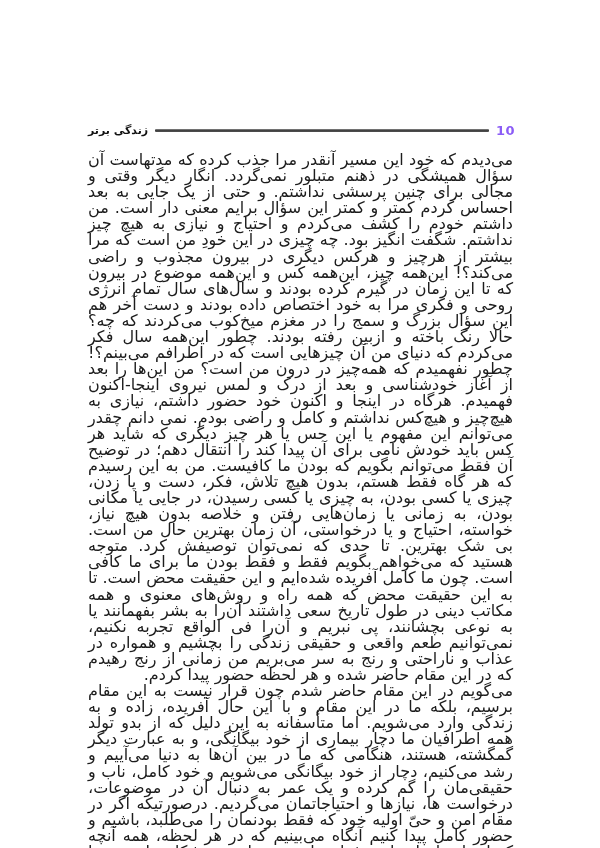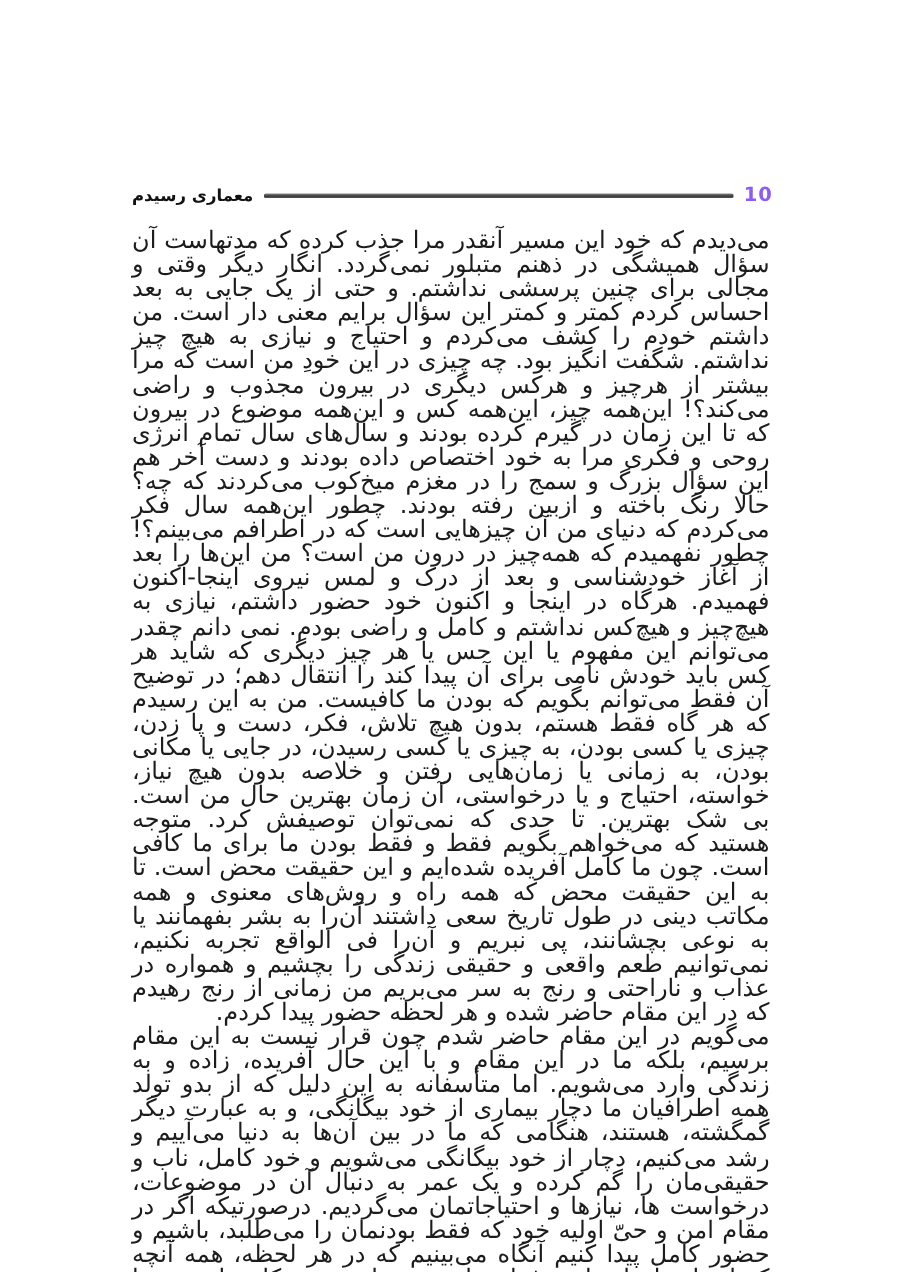--- a/index.html
+++ b/index.html
@@ -63,21 +63,21 @@
   }
 </style>
 </head>
 <body>
 
 <div class="page">
 
   <div class="running-header">
     <span class="page-number">10</span>
     <span class="header-rule"></span>
-    <span class="book-title">معماری رسیدم</span>
+    <span class="book-title">زندگی برتر</span>
   </div>
 
   <div class="body-text">
     <p>می‌دیدم که خود این مسیر آنقدر مرا جذب کرده که مدتهاست آن سؤال همیشگی در ذهنم متبلور نمی‌گردد. انگار دیگر وقتی و مجالی برای چنین پرسشی نداشتم. و حتی از یک جایی به بعد احساس کردم کمتر و کمتر این سؤال برایم معنی دار است. من داشتم خودم را کشف می‌کردم و احتیاج و نیازی به هیچ چیز نداشتم. شگفت انگیز بود. چه چیزی در این خودِ من است که مرا بیشتر از هرچیز و هرکس دیگری در بیرون مجذوب و راضی می‌کند؟! این‌همه چیز، این‌همه کس و این‌همه موضوع در بیرون که تا این زمان در گیرم کرده بودند و سال‌های سال تمام انرژی روحی و فکری مرا به خود اختصاص داده بودند و دست آخر هم این سؤال بزرگ و سمج را در مغزم میخ‌کوب می‌کردند که چه؟ حالا رنگ باخته و ازبین رفته بودند. چطور این‌همه سال فکر می‌کردم که دنیای من آن چیزهایی است که در اطرافم می‌بینم؟! چطور نفهمیدم که همه‌چیز در درون من است؟ من این‌ها را بعد از آغاز خودشناسی و بعد از درک و لمس نیروی اینجا-اکنون فهمیدم. هرگاه در اینجا و اکنون خود حضور داشتم، نیازی به هیچ‌چیز و هیچ‌کس نداشتم و کامل و راضی بودم. نمی دانم چقدر می‌توانم این مفهوم یا این حس یا هر چیز دیگری که شاید هر کس باید خودش نامی برای آن پیدا کند را انتقال دهم؛ در توضیح آن فقط می‌توانم بگویم که بودن ما کافیست. من به این رسیدم که هر گاه فقط هستم، بدون هیچ تلاش، فکر، دست و پا زدن، چیزی یا کسی بودن، به چیزی یا کسی رسیدن، در جایی یا مکانی بودن، به زمانی یا زمان‌هایی رفتن و خلاصه بدون هیچ نیاز، خواسته، احتیاج و یا درخواستی، آن زمان بهترین حال من است. بی شک بهترین. تا حدی که نمی‌توان توصیفش کرد. متوجه هستید که می‌خواهم بگویم فقط و فقط بودن ما برای ما کافی است. چون ما کامل آفریده شده‌ایم و این حقیقت محض است. تا به این حقیقت محض که همه راه و روش‌های معنوی و همه مکاتب دینی در طول تاریخ سعی داشتند آن‌را به بشر بفهمانند یا به نوعی بچشانند، پی نبریم و آن‌را فی الواقع تجربه نکنیم، نمی‌توانیم طعم واقعی و حقیقی زندگی را بچشیم و همواره در عذاب و ناراحتی و رنج به سر می‌بریم من زمانی از رنج رهیدم که در این مقام حاضر شده و هر لحظه حضور پیدا کردم.</p>
     <p>می‌گویم در این مقام حاضر شدم چون قرار نیست به این مقام برسیم، بلکه ما در این مقام و با این حال آفریده، زاده و به زندگی وارد می‌شویم. اما متأسفانه به این دلیل که از بدو تولد همه اطرافیان ما دچار بیماری از خود بیگانگی، و به عبارت دیگر گمگشته، هستند، هنگامی که ما در بین آن‌ها به دنیا می‌آییم و رشد می‌کنیم، دچار از خود بیگانگی می‌شویم و خود کامل، ناب و حقیقی‌مان را گم کرده و یک عمر به دنبال آن در موضوعات، درخواست ها، نیازها و احتیاجاتمان می‌گردیم. درصورتیکه اگر در مقام امن و حیّ اولیه خود که فقط بودنمان را می‌طلبد، باشیم و حضور کامل پیدا کنیم آنگاه می‌بینیم که در هر لحظه، همه آنچه که احتیاج یا نیاز داریم فراهم است و ما هیچ مشکلی یا رنجی یا دردی را احساس نخواهیم کرد. برای درک بهتر این موضوع کمی به این جمله بیاندیشید که در ۹۹ درصد اوقات در لحظه حال مشکلی وجود ندارد. اگر شما از این لحظه به بعد که این خطوط را می‌خوانید به</p>
   </div>
 
 </div>
 
 </body></html>

